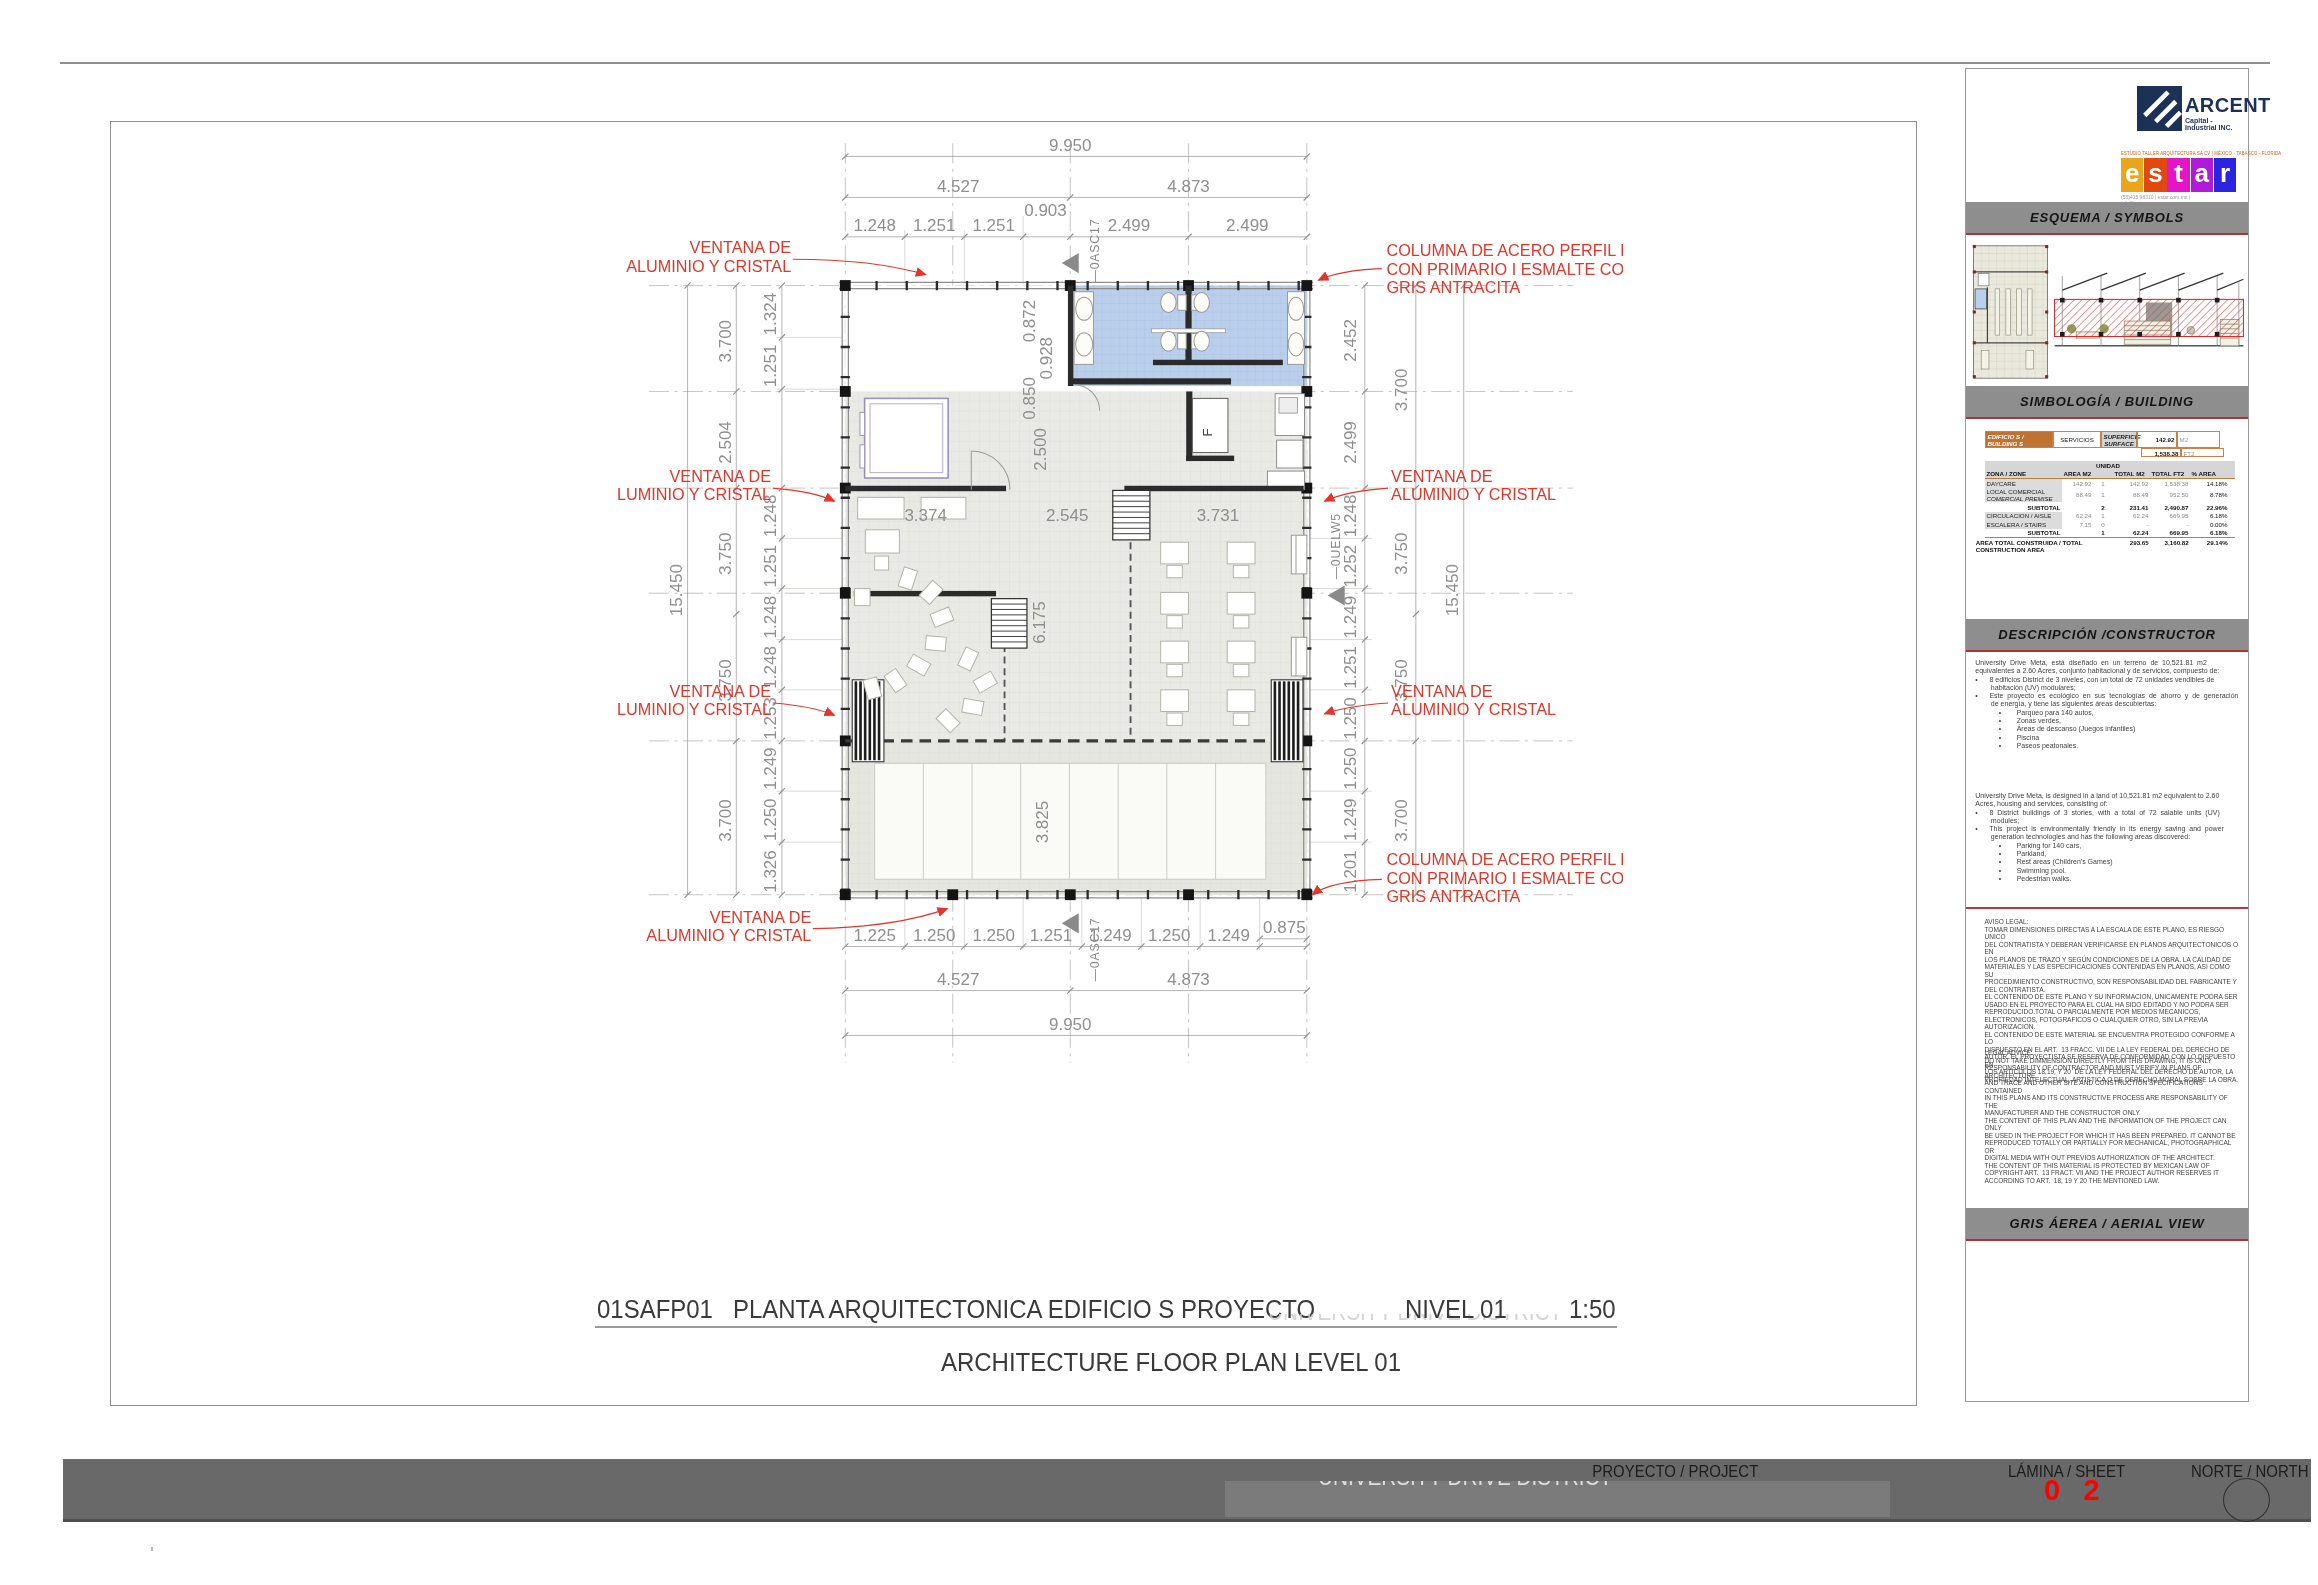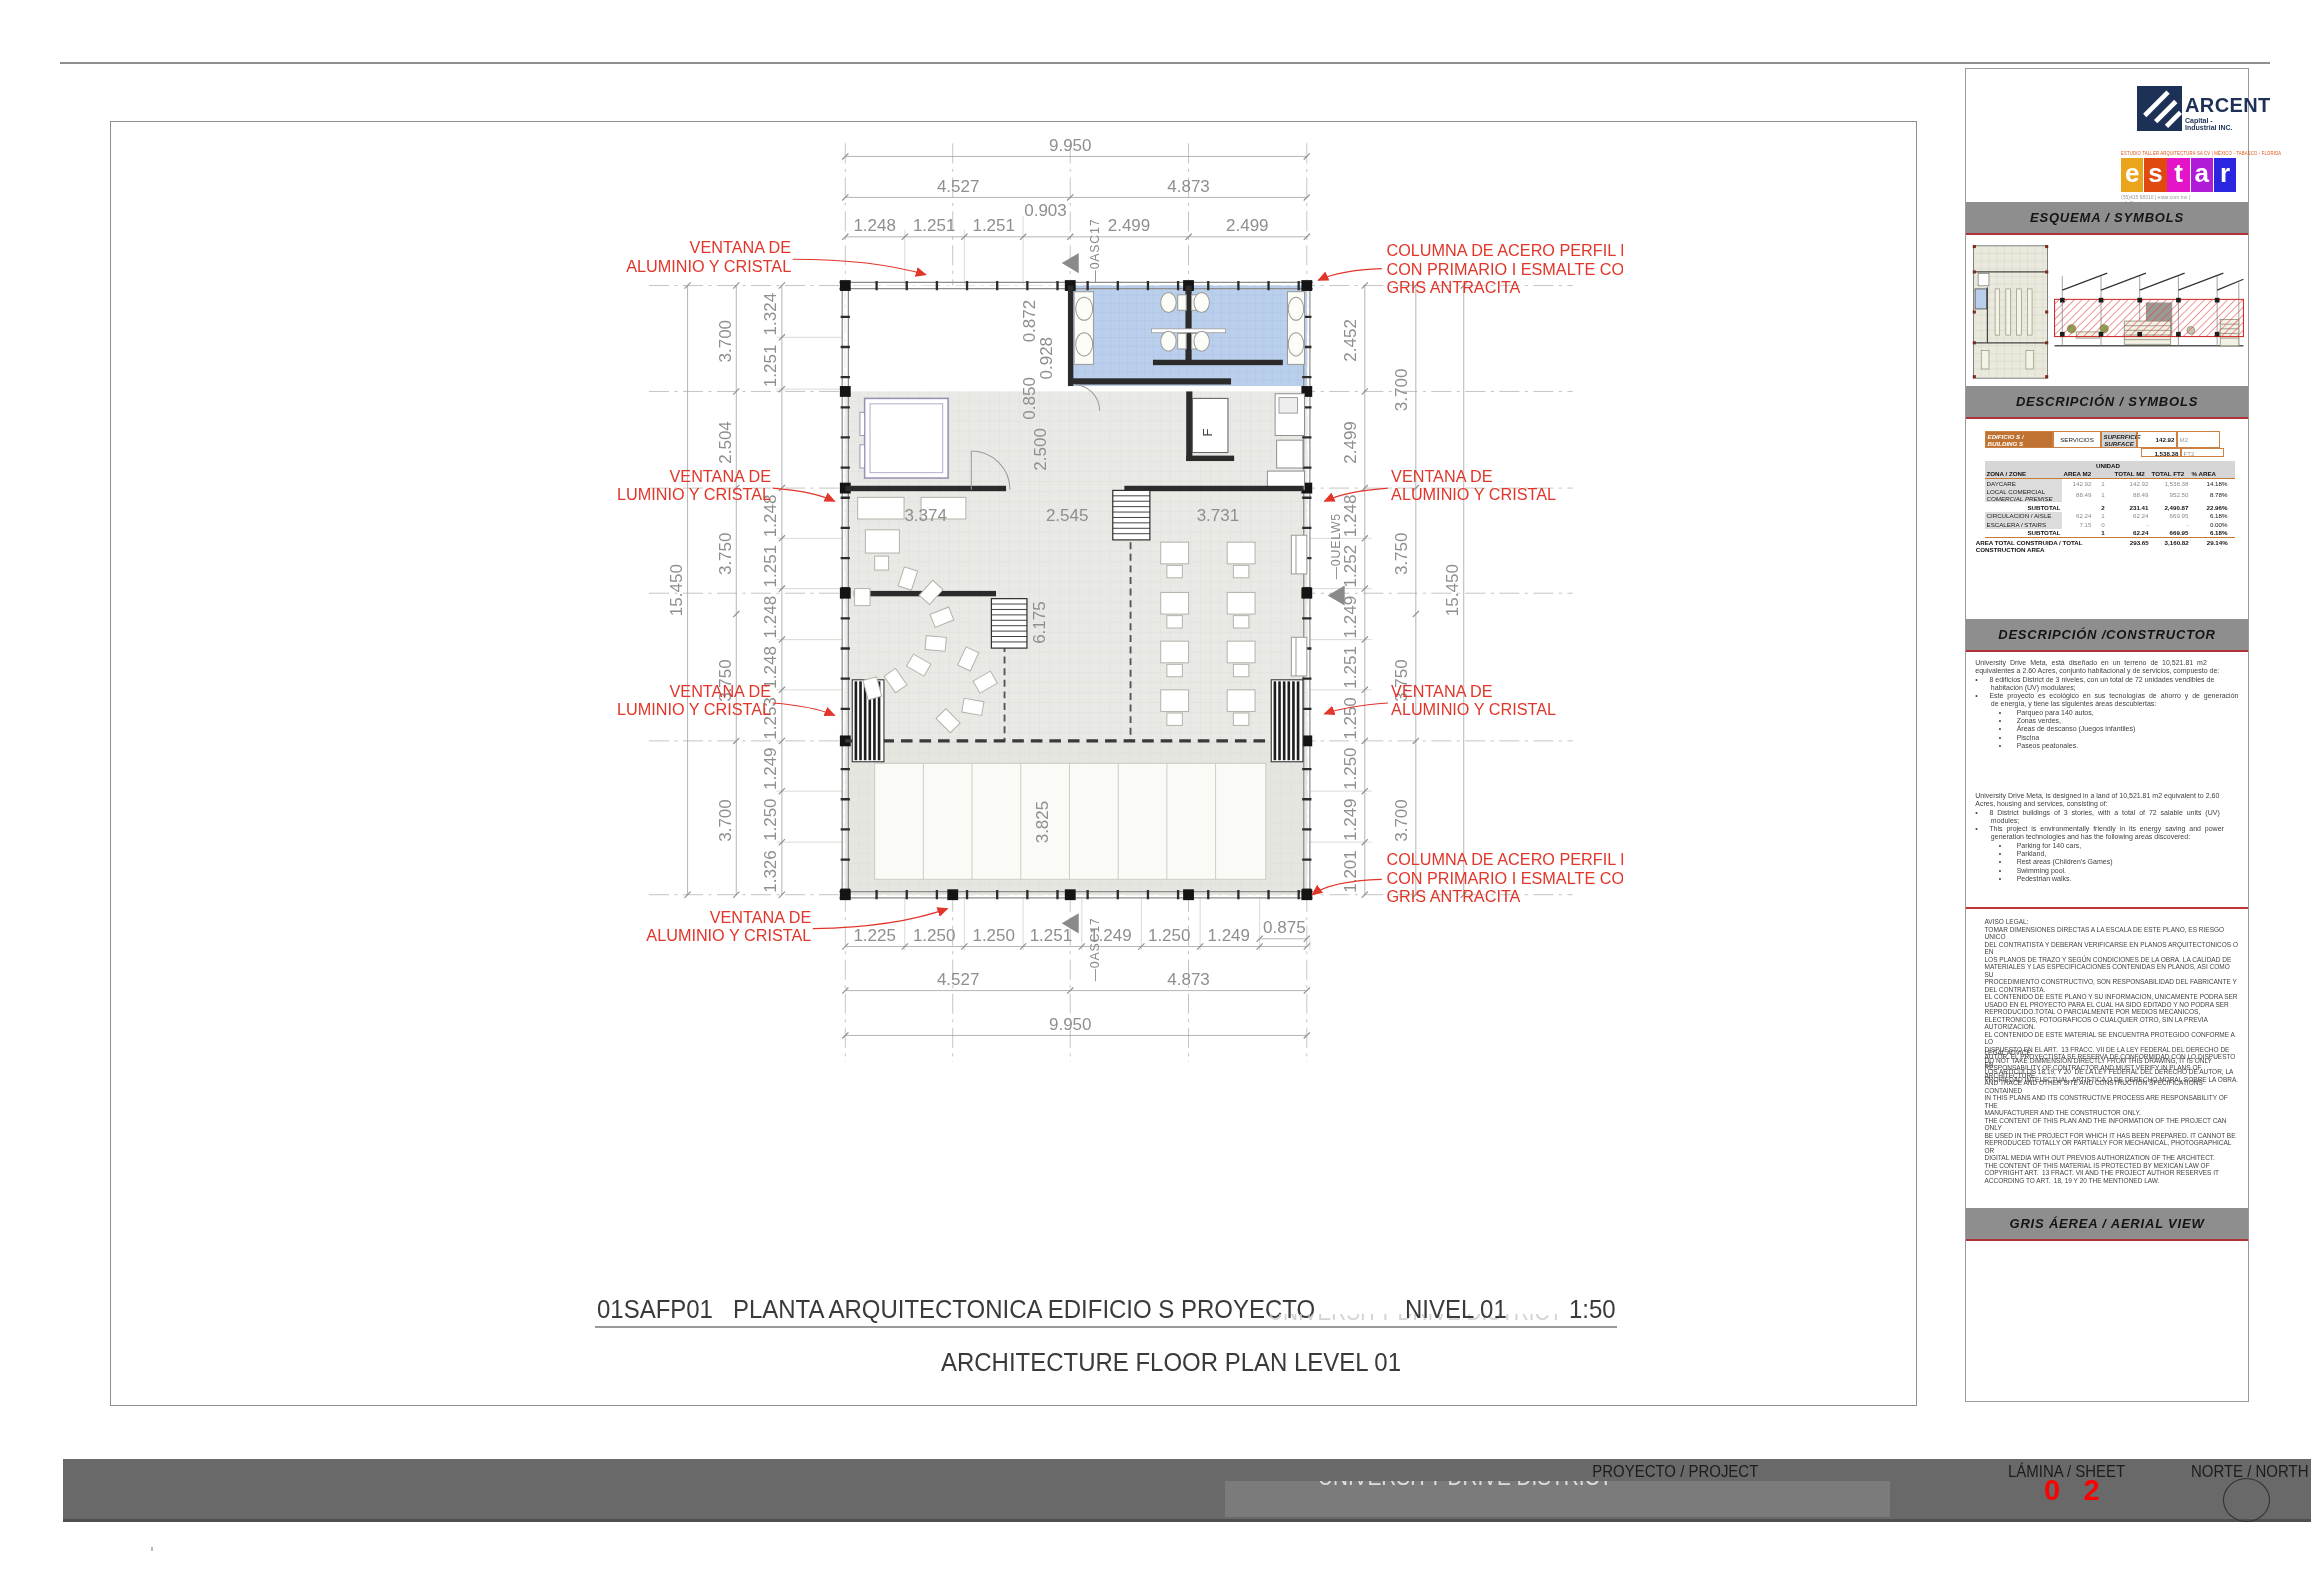--- a/index.html
+++ b/index.html
@@ -583,21 +583,21 @@
         <rect x="159" y="50" width="6" height="6"></rect>
           <rect x="209" y="50" width="6" height="6"></rect>
         <rect x="9" y="94" width="6" height="6"></rect>
           <rect x="59" y="94" width="6" height="6"></rect>
           <rect x="109" y="94" width="6" height="6"></rect>
         <rect x="159" y="94" width="6" height="6"></rect>
           <rect x="209" y="94" width="6" height="6"></rect>
       </g>
     </svg>
 
-    <div class="abs secbar" style="top:317px;">DESCRIPCIÓN / SYMBOLS</div>
+    <div class="abs secbar" style="top:317px;">SIMBOLOGÍA / BUILDING</div>
 
     <div class="abs secbar" style="top:550px;">DESCRIPCIÓN /CONSTRUCTOR</div>
     <div class="abs desc-text prewrap" style="left:9.3px;top:590px;width:266px;">University  Drive  Meta,  está  diseñado  en  un  terreno  de  10,521.81  m2
 equivalentes a 2.60 Acres, conjunto habitacional y de servicios, compuesto de:
 •      8 edificios District de 3 niveles, con un total de 72 unidades vendibles de
         habitación (UV) modulares;
 •      Este  proyecto  es  ecológico  en  sus  tecnologías  de  ahorro  y  de  generación
         de energía, y tiene las siguientes áreas descubiertas:
             •        Parqueo para 140 autos,
             •        Zonas verdes,

